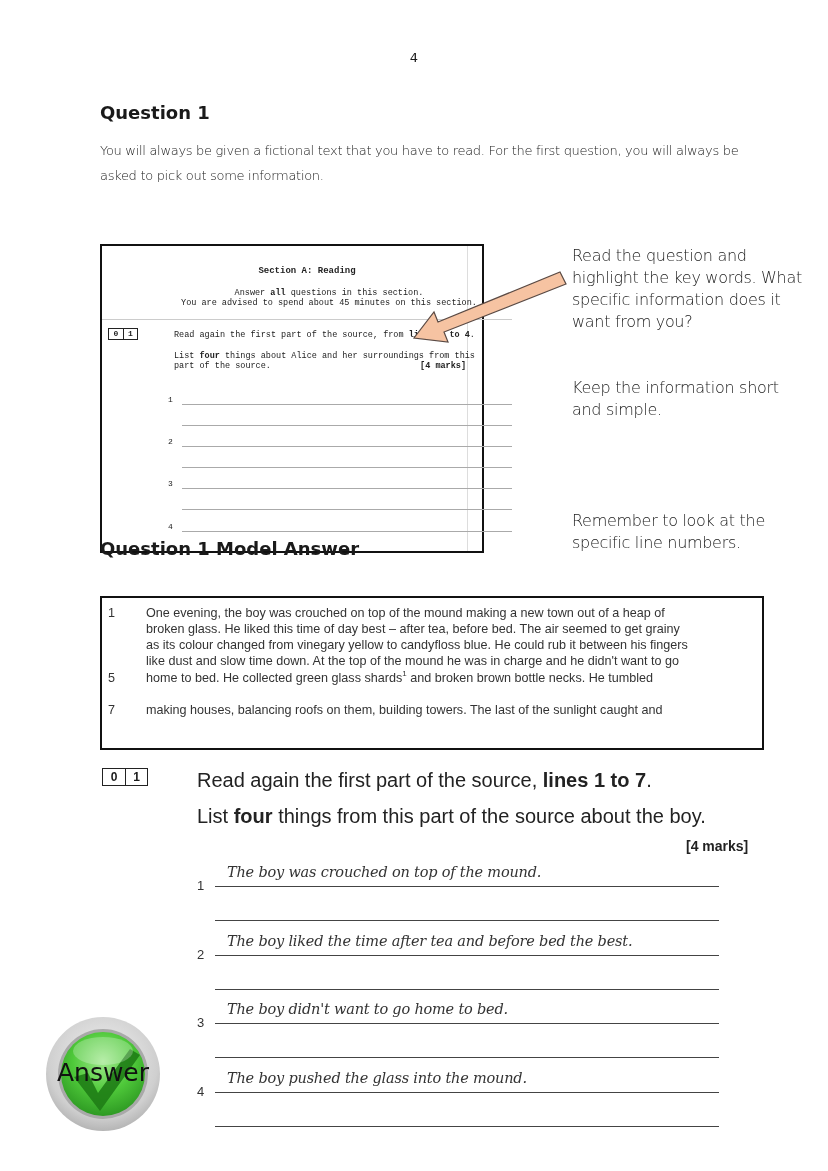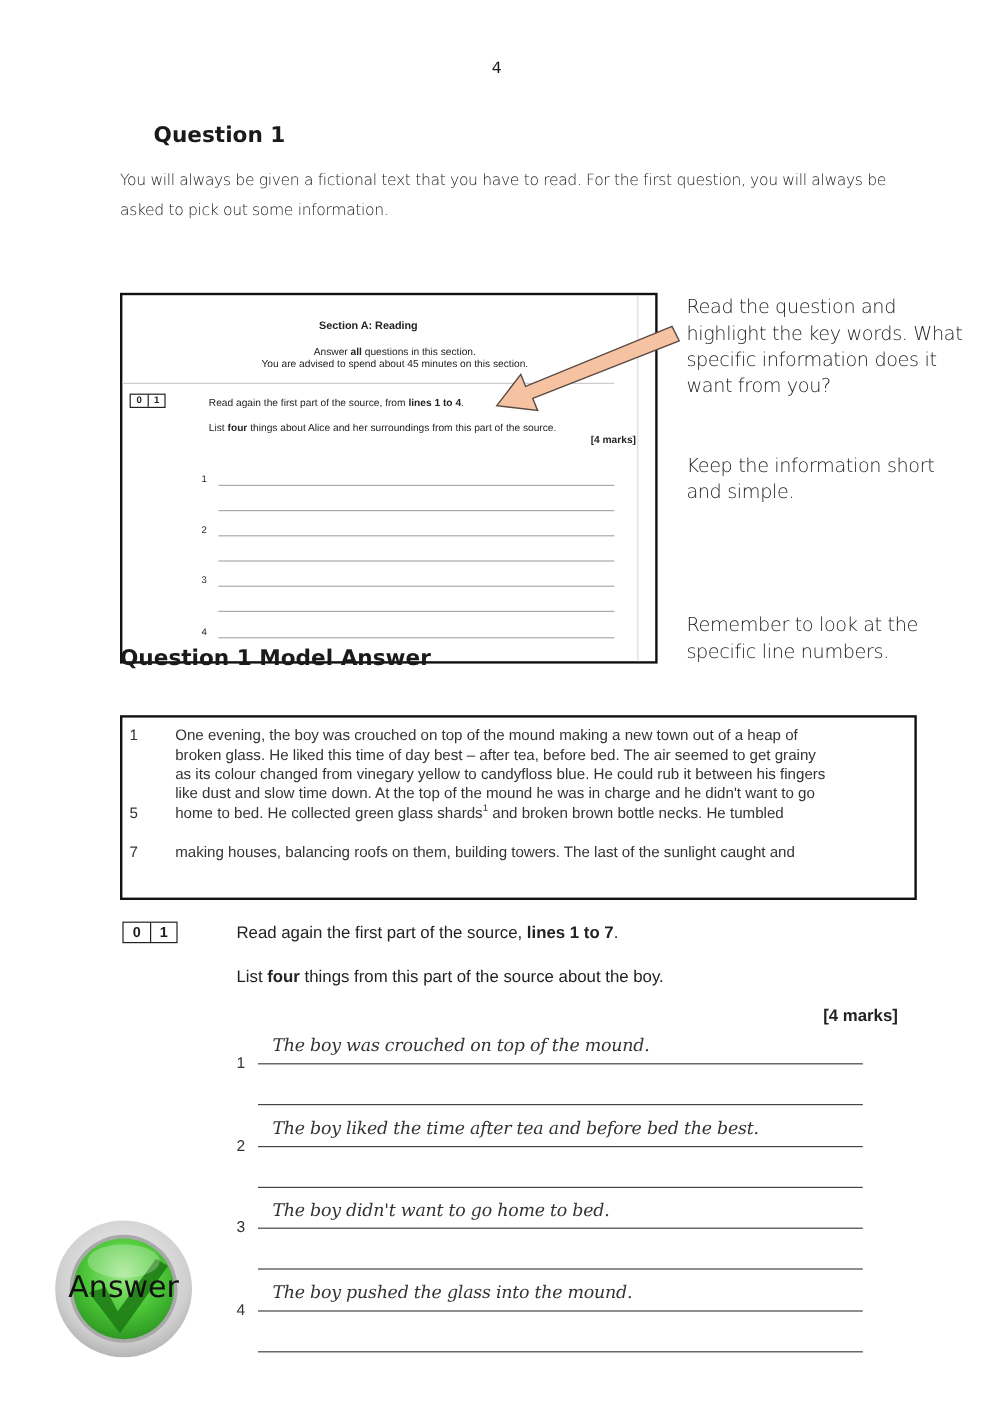--- a/index.html
+++ b/index.html
@@ -2,27 +2,27 @@
 <html><head>
   <meta charset="utf-8">
   <style>
     * { box-sizing: border-box; margin: 0; padding: 0; }
     html, body { width: 828px; height: 1171px; background: #ffffff; overflow: hidden; }
     body { position: relative; font-family: "DejaVu Sans", sans-serif; color: #1a1a1a; }
 
     .page-number { position: absolute; top: 50px; left: 0; width: 828px; text-align: center; font-size: 13px; }
 
     .q-heading { position: absolute; left: 100px; font-size: 18px; font-weight: bold; font-family: "DejaVu Sans", sans-serif; }
-    #q1-heading { top: 102px; margin-left: 28px; }
+    #q1-heading { top: 102px; }
     #model-heading { top: 538px; }
 
     .intro { position: absolute; left: 100px; top: 138px; width: 650px; font-size: 13px; line-height: 25px; font-family: "DejaVu Sans", sans-serif; font-weight: 300; letter-spacing: -0.3px; }
 
     
-    .exam-box { position: absolute; left: 100px; top: 244px; width: 448px; height: 309px; border: 2px solid #111; background: #fff; font-family: Liberation Sans, sans-serif; color: #222; }
+    .exam-box { position: absolute; left: 100px; top: 244px; width: 384px; height: 309px; border: 2px solid #111; background: #fff; font-family: Liberation Mono, monospace; color: #222; }
     .exam-box .inner-rule-v { position: absolute; right: 14px; top: 0; bottom: 0; border-left: 1px solid #ddd; }
     .exam-box .section-title { position: absolute; top: 20px; left: 0; width: 410px; text-align: center; font-size: 9px; font-weight: bold; }
     .exam-box .section-sub { position: absolute; top: 42px; left: 0; width: 410px; text-align: center; font-size: 8.5px; line-height: 10px; padding-left: 44px; }
     .exam-box .hr { position: absolute; top: 73px; left: 0; width: 410px; border-top: 1px solid #ccc; }
     .qnum-box { position: absolute; display: flex; border: 1px solid #222; }
     .qnum-box span { display: block; text-align: center; font-weight: bold; }
     .exam-box .qnum-box { top: 82px; left: 6px; height: 12px; }
     .exam-box .qnum-box span { width: 14px; font-size: 8px; line-height: 10px; }
     .exam-box .qnum-box span + span { border-left: 1px solid #222; }
     .exam-box .q-line1 { position: absolute; top: 84px; left: 72px; font-size: 8.5px; }
@@ -45,21 +45,21 @@
     .source-box { position: absolute; left: 100px; top: 596px; width: 664px; height: 154px; border: 2px solid #111; font-family: "Liberation Sans", sans-serif; font-size: 12.6px; line-height: 16.2px; color: #333; }
     .source-line { position: absolute; left: 0; width: 660px; height: 16px; }
     .source-line .ln { position: absolute; left: 6px; top: 0; }
     .source-line .txt { position: absolute; left: 44px; top: 0; white-space: nowrap; }
     .source-line sup { font-size: 8px; vertical-align: 6px; line-height: 0; }
 
     
     .model-qnum { top: 768px; left: 102px; height: 18px; }
     .model-qnum span { width: 22px; font-size: 12px; line-height: 16px; font-family: "Liberation Sans", sans-serif; }
     .model-qnum span + span { border-left: 1px solid #222; }
-    .model-text { position: absolute; left: 197px; font-family: "Liberation Sans", sans-serif; font-size: 14px; color: #222; }
+    .model-text { position: absolute; left: 197px; font-family: "Liberation Sans", sans-serif; font-size: 20px; color: #222; }
     #model-q-line1 { top: 769px; }
     #model-q-line2 { top: 805px; }
     .model-marks { position: absolute; top: 838px; left: 686px; font-family: "Liberation Sans", sans-serif; font-size: 14px; font-weight: bold; color: #222; }
 
     .answer-row { position: absolute; left: 197px; width: 522px; }
     .answer-row .num { position: absolute; left: 0; top: 4px; font-family: "Liberation Sans", sans-serif; font-size: 13px; color: #333; }
     .answer-row .hand { position: absolute; left: 30px; top: -10px; font-family: "DejaVu Serif", serif; font-style: italic; font-size: 14.5px; color: #333; white-space: nowrap; letter-spacing: -0.2px; }
     .answer-row .line1 { position: absolute; left: 18px; right: 0; top: 12px; border-top: 1.5px solid #444; }
     .answer-row .line2 { position: absolute; left: 18px; right: 0; top: 46px; border-top: 1.5px solid #444; }
 

